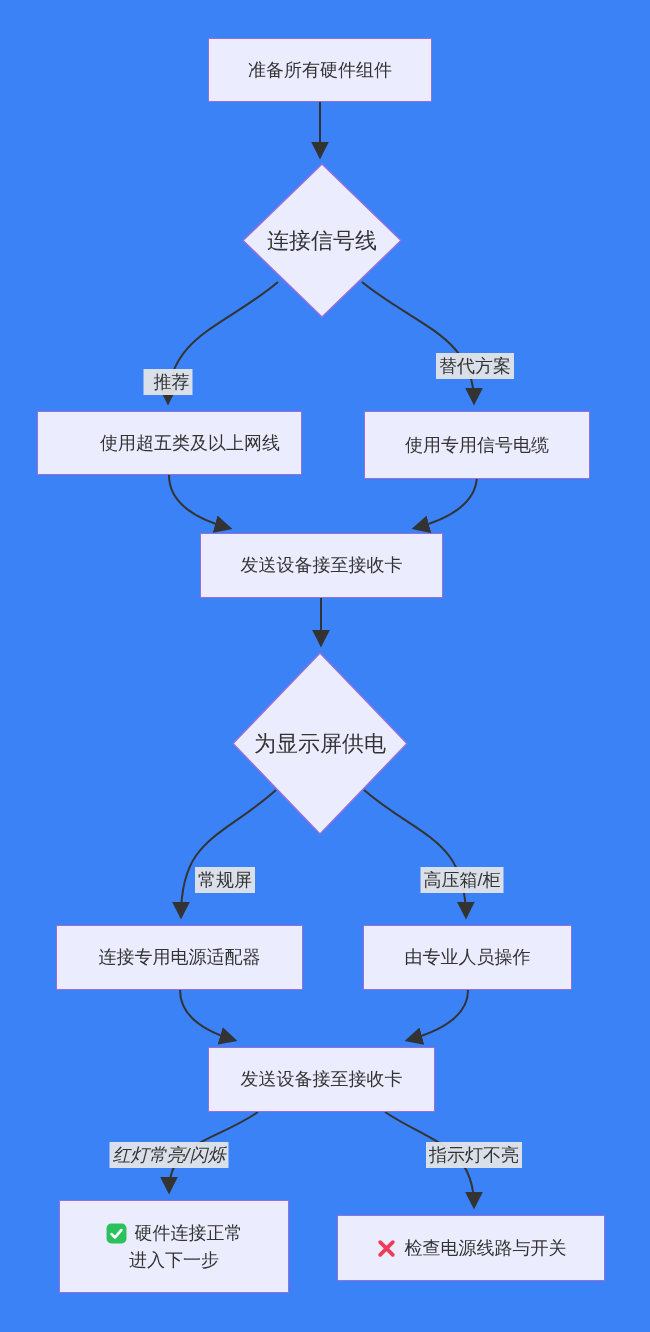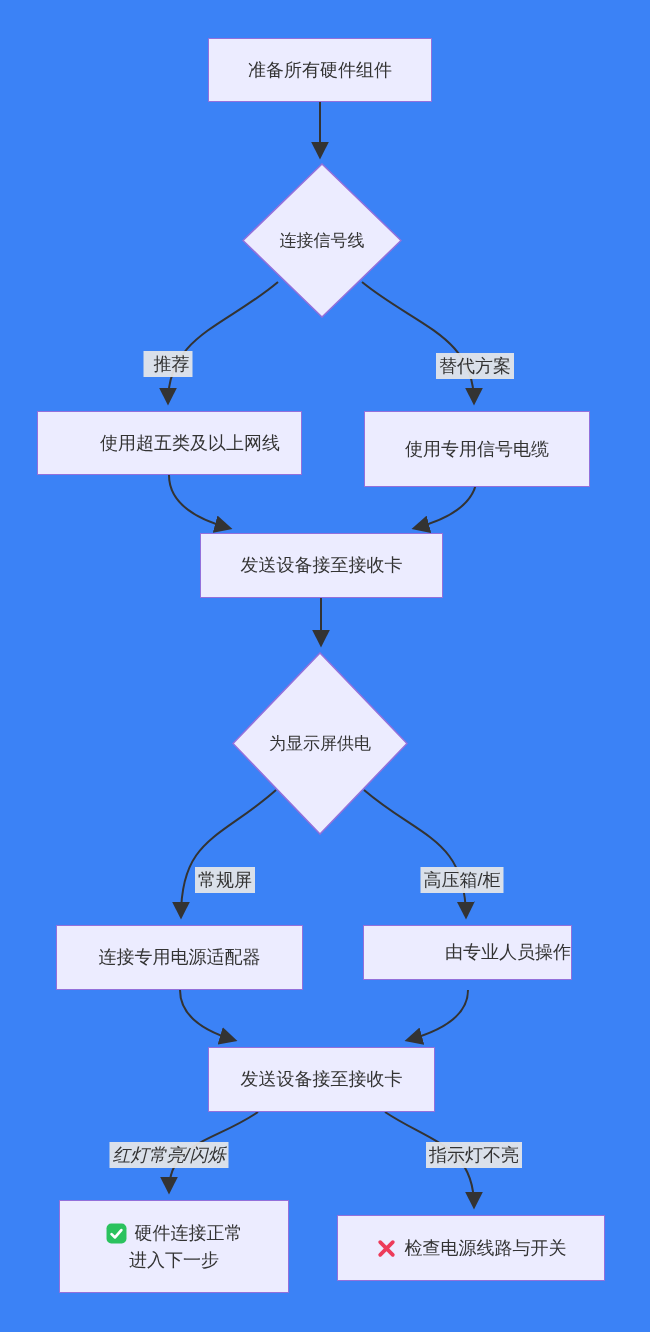--- a/index.html
+++ b/index.html
@@ -36,47 +36,47 @@
     position: absolute;
     z-index: 2;
   }
   .diamond svg { position: absolute; left: 0; top: 0; }
   .diamond .dlabel {
     position: absolute;
     left: 0; top: 0; right: 0; bottom: 0;
     display: flex;
     align-items: center;
     justify-content: center;
-    font-size: 17px;
+    font-size: 22px;
     color: #333333;
   }
   .elabel {
     position: absolute;
     transform: translate(-50%, -50%);
     background: rgba(232,232,232,0.92);
     color: #333333;
     font-size: 18px;
     padding: 1px 3px;
     z-index: 3;
     white-space: nowrap;
   }
   
   #n-prepare  { left:208px; top:38px;   width:224px; height:64px; }
   #n-cat5e    { left:37px;  top:411px;  width:265px; height:64px;padding-left:41px; }
-  #n-cable    { left:364px; top:411px;  width:226px; height:76px; }
+  #n-cable    { left:364px; top:411px;  width:226px; height:68px; }
   #n-sender   { left:200px; top:533px;  width:243px; height:65px; }
   #n-adapter  { left:56px;  top:925px;  width:247px; height:65px; }
-  #n-pro      { left:363px; top:925px;  width:209px; height:55px;justify-content:flex-end; }
+  #n-pro      { left:363px; top:925px;  width:209px; height:65px; }
   #n-poweron  { left:208px; top:1047px; width:227px; height:65px; }
   #n-ok       { left:59px;  top:1200px; width:230px; height:93px; flex-direction:column; }
   #n-check    { left:337px; top:1215px; width:268px; height:66px; }
   #d-signal   { left:242px; top:163px;  width:160px; height:155px; }
   #d-power    { left:232px; top:652px;  width:176px; height:183px; }
   
-  #el-rec    { left:168px; top:364px;padding-left:10px; }
+  #el-rec    { left:168px; top:382px;padding-left:10px; }
   #el-alt    { left:475px; top:366px; }
   #el-normal { left:181px; top:880px;margin-left:44px; }
   #el-hv     { left:462px; top:880px; }
   #el-red    { left:169px; top:1155px;font-style:italic; }
   #el-off    { left:474px; top:1155px; }
 
   .row { display: flex; align-items: center; justify-content: center; gap: 8px; }
   .icon-badge { display: inline-flex; width: 21px; height: 21px; flex: 0 0 auto; }
 </style>
 </head>

